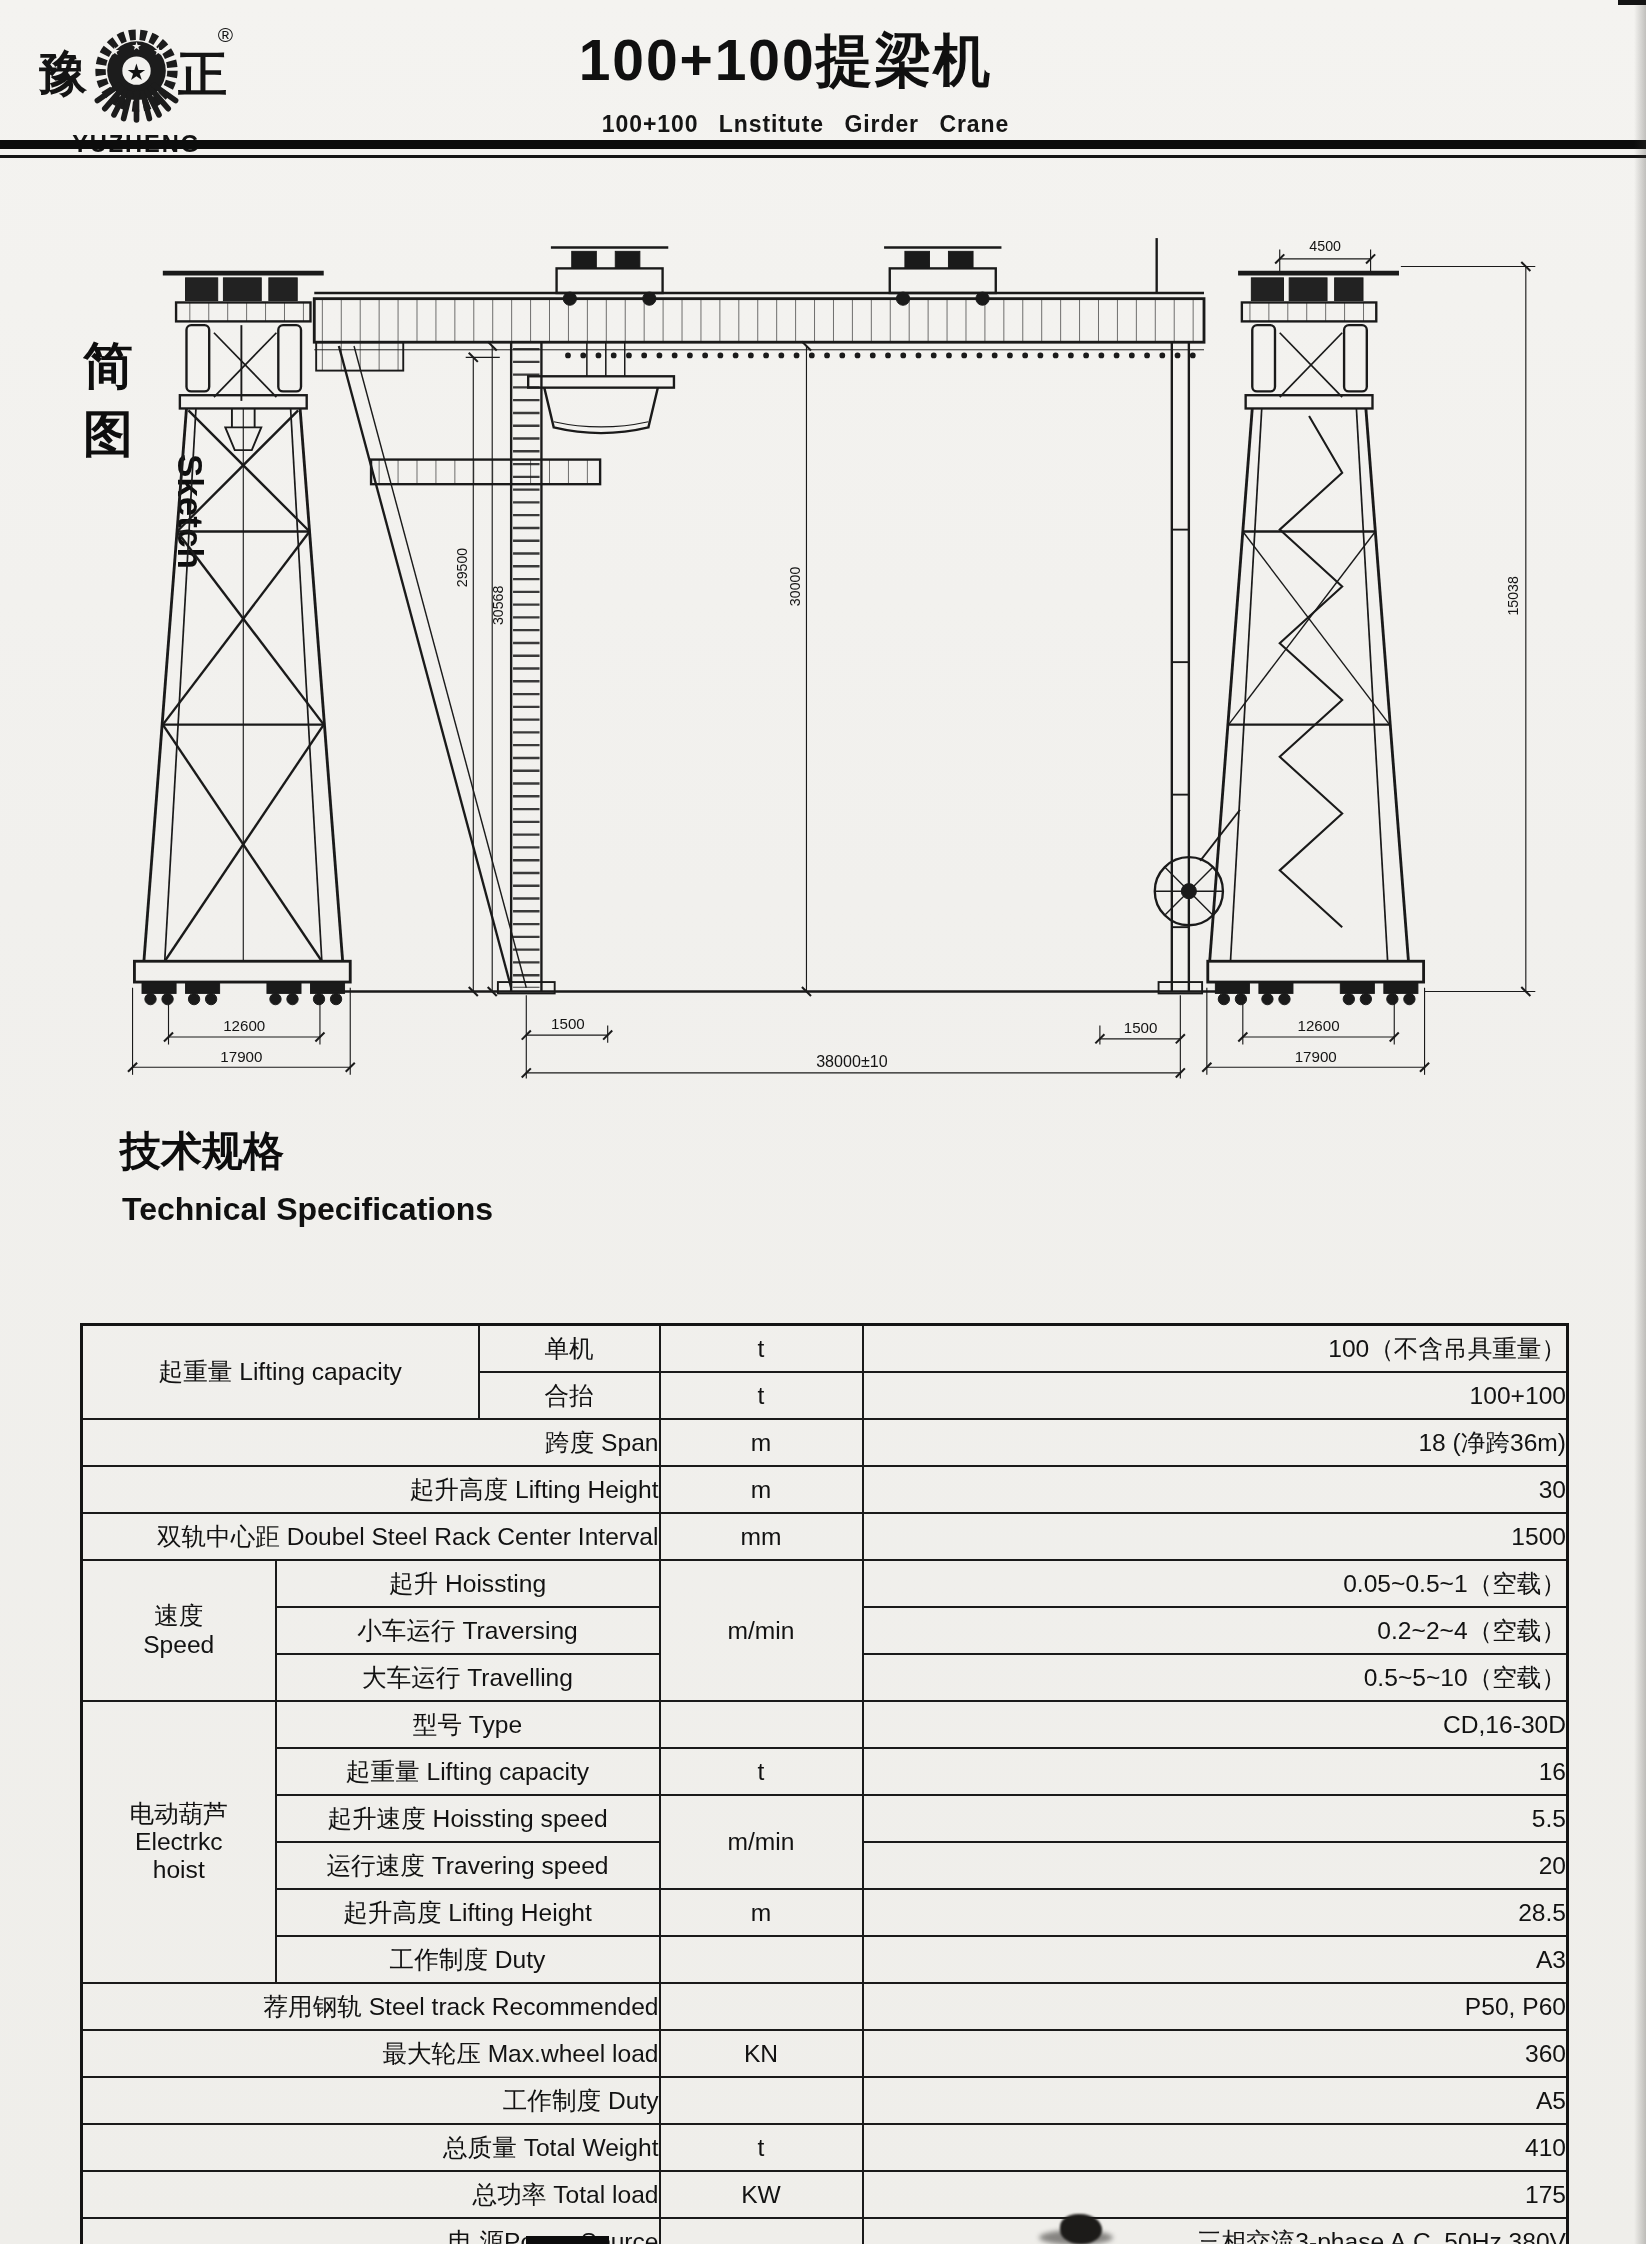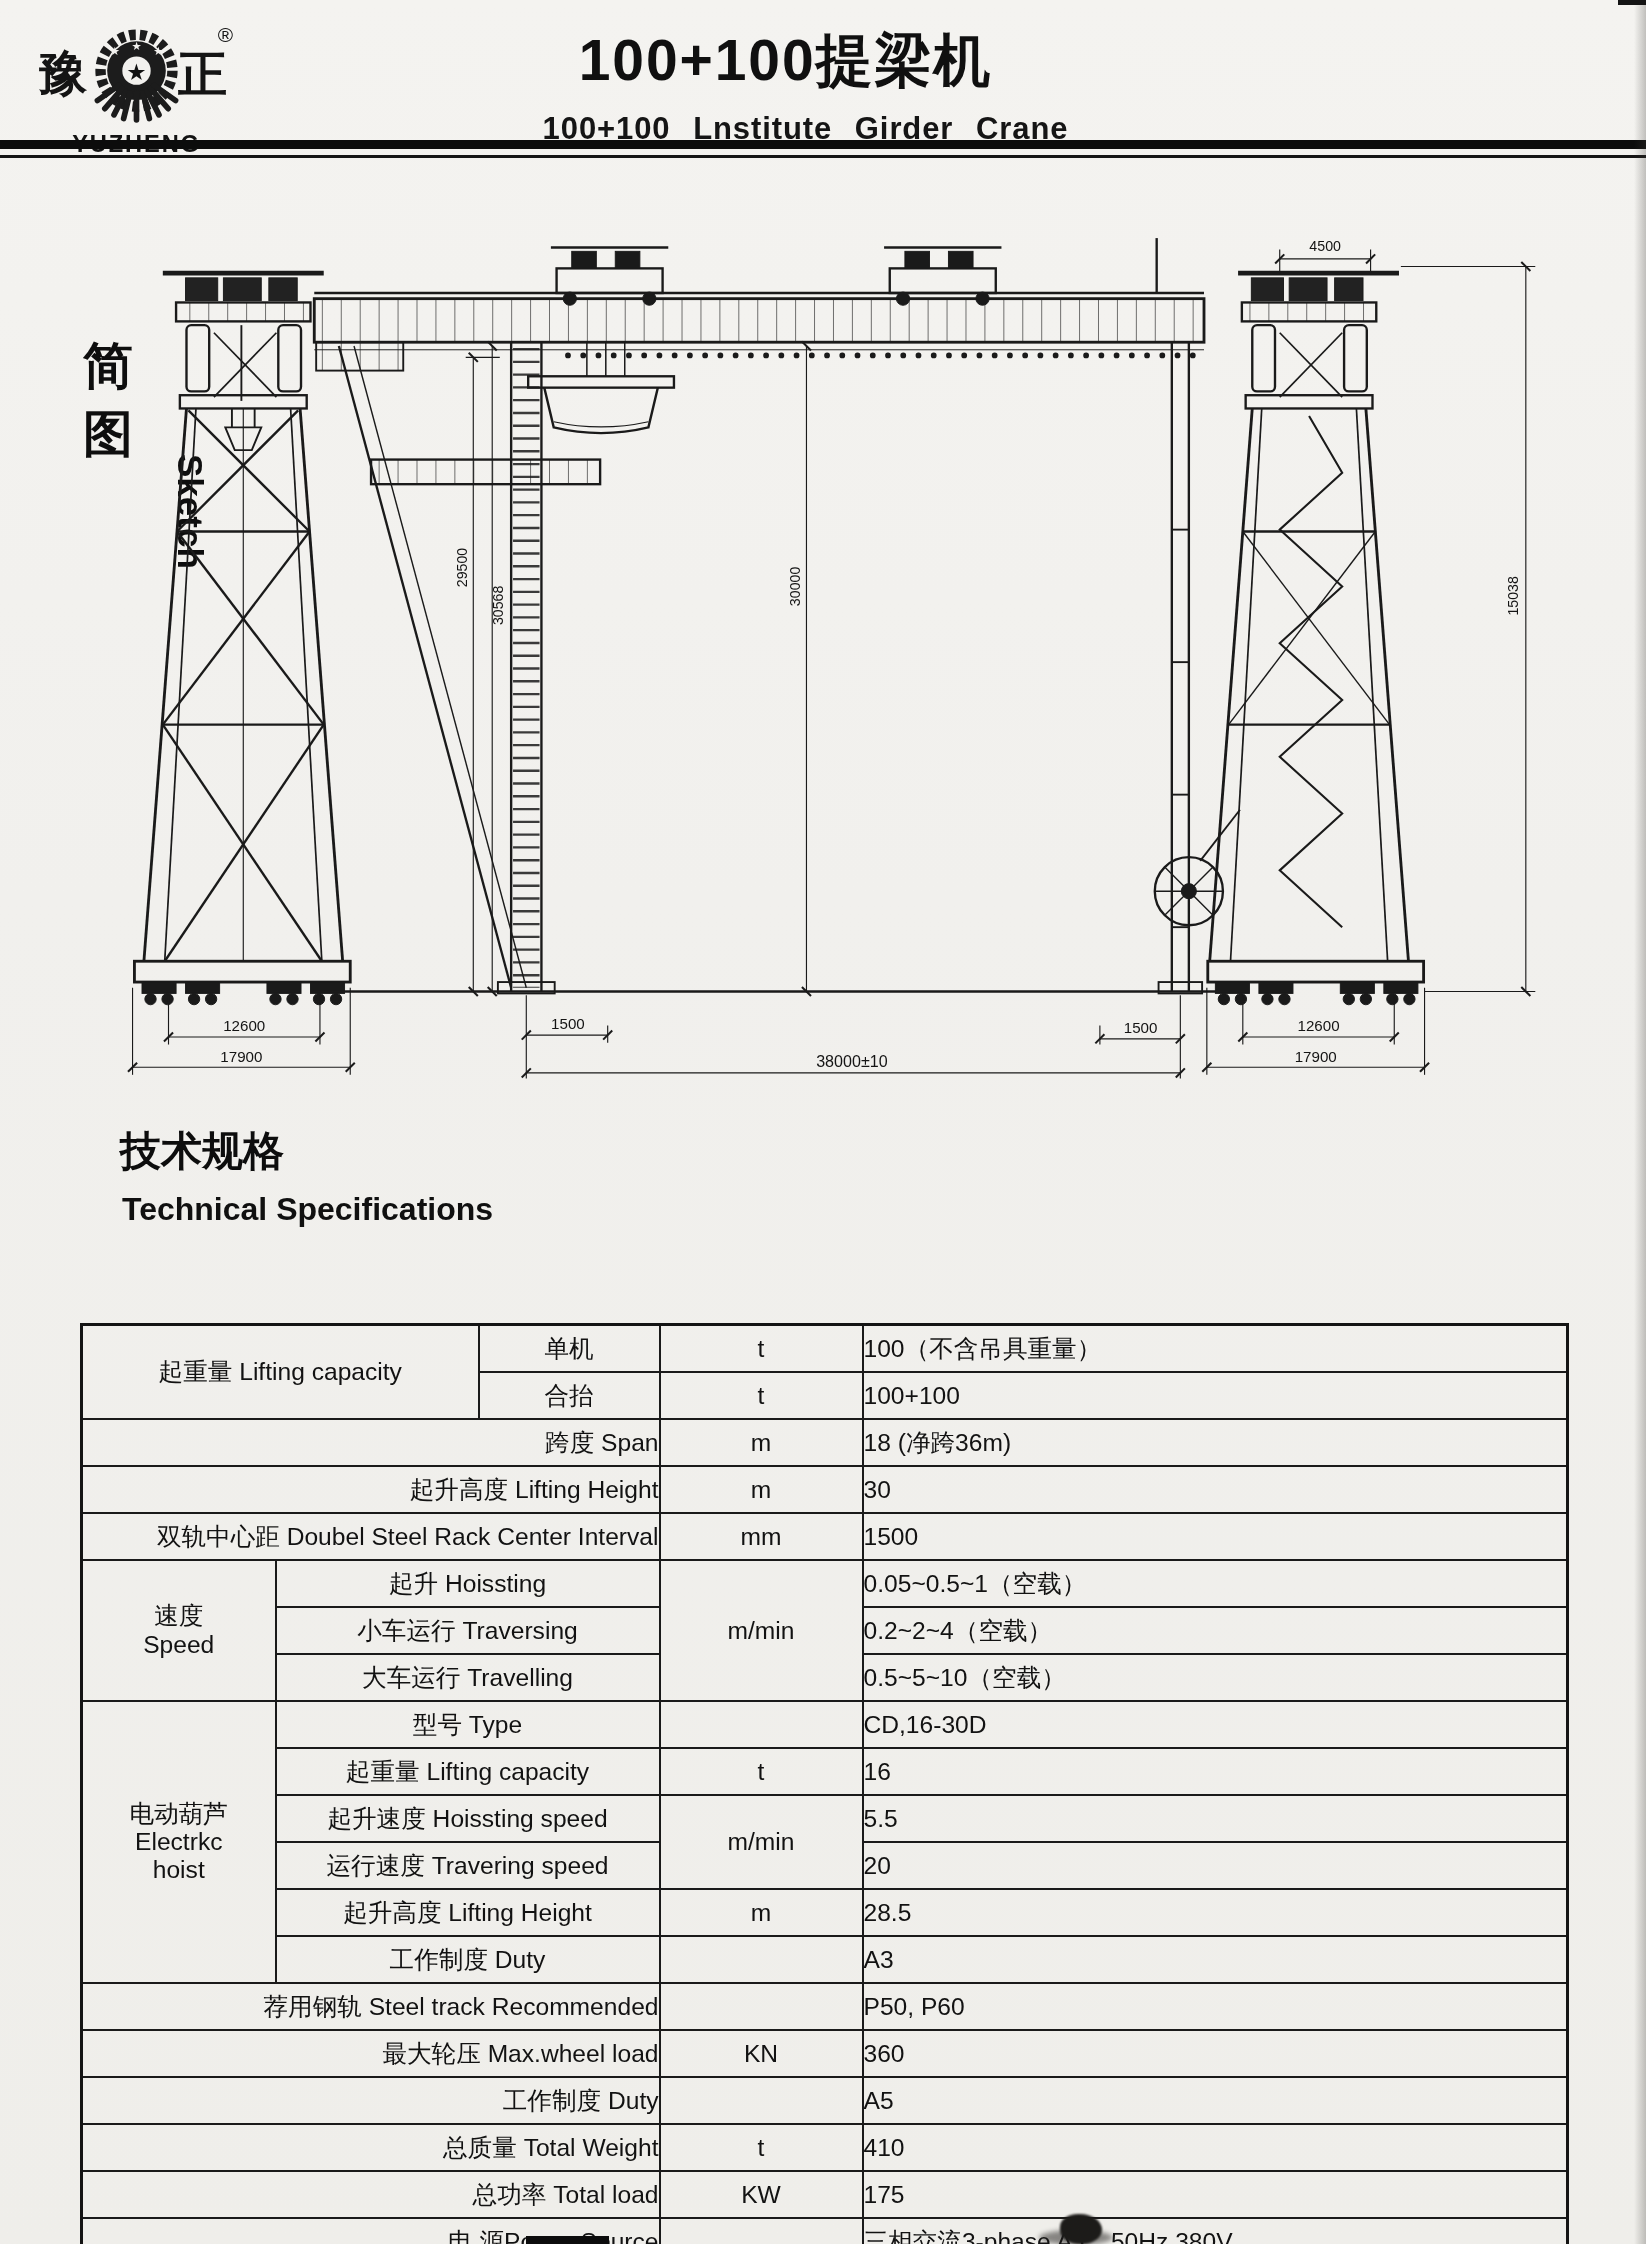--- a/index.html
+++ b/index.html
@@ -3,41 +3,41 @@
 <meta charset="utf-8">
 <style>
   html,body{margin:0;padding:0;background:#8e8d8a;}
   .page{position:relative;width:1647px;height:2245px;margin:0 auto;overflow:hidden;
         background:linear-gradient(180deg,#f4f3f0 0%,#f1f0ed 40%,#efeeea 100%);
         font-family:"Liberation Sans","DejaVu Sans",sans-serif;color:#161616;}
   
   .logo{position:absolute;left:23px;top:9.5px;width:227px;height:161px;}
   .titles{position:absolute;left:0;top:23px;width:1571px;text-align:center;}
   .title-cn{font-size:57px;font-weight:bold;letter-spacing:1.9px;margin:0;color:#101010;}
-  .title-en{font-size:31px;font-weight:bold;word-spacing:13.2px;letter-spacing:0.9px;margin:11.4px 0 0 0;color:#151515;padding-left:40px;}
+  .title-en{font-size:23px;font-weight:bold;word-spacing:13.2px;letter-spacing:0.9px;margin:11.4px 0 0 0;color:#151515;padding-left:40px;}
   .rule-thick{position:absolute;left:0;top:140px;width:1647px;height:8.5px;background:#0c0c0c;}
   .rule-thin{position:absolute;left:0;top:155px;width:1647px;height:2.8px;background:#151515;}
   
   .sketch-label{position:absolute;left:83px;top:333px;width:45px;}
   .sketch-cn{font-size:50px;font-weight:bold;line-height:1.35;color:#0e0e0e;}
   .sketch-en{position:absolute;left:127px;top:121px;transform:rotate(90deg);transform-origin:0 0;
              font-size:35px;font-weight:bold;color:#0e0e0e;white-space:nowrap;}
   .drawing{position:absolute;left:0;top:222px;}
   
   .spec-head-cn{position:absolute;left:120px;top:1124px;margin:0;font-size:41px;font-weight:bold;color:#0d0d0d;}
   .spec-head-en{position:absolute;left:110px;top:1179px;margin:12px;font-size:32px;font-weight:bold;color:#101010;}
   table.specs{position:absolute;left:80px;top:1323px;width:1486px;border-collapse:collapse;
               border:3.8px solid #141414;table-layout:fixed;}
   table.specs td{border:2.4px solid #1a1a1a;height:45px;padding:0;font-size:24.6px;color:#121212;
                  overflow:hidden;}
   td.c-group{text-align:center;white-space:pre-line;line-height:1.15;}
   td.c-item-l{text-align:right;padding-left:45px;}
   td.c-item-c{text-align:center;}
   td.c-unit{text-align:center;font-size:23px;}
-  td.c-value{text-align:left;}
+  td.c-value{text-align:right;}
   
   .edge-shade{position:absolute;right:0;top:0;width:13.2px;height:2245px;
               background:linear-gradient(270deg,rgba(60,58,55,.30),rgba(60,58,55,0));}
   .corner-sliver{position:absolute;left:1618px;top:0;width:28px;height:4.7px;background:#141414;}
   .bottom-strip{position:absolute;left:526px;top:2236px;width:83px;height:8.5px;background:#0c0c0c;}
   .bottom-blob{position:absolute;left:1060px;top:2214px;width:42px;height:30px;background:#1c1b19;
                border-radius:45% 55% 50% 50%;filter:blur(0.9px);}
   .bottom-blob2{position:absolute;left:1039px;top:2230px;width:74px;height:15px;background:rgba(30,28,26,.5);
                border-radius:50%;filter:blur(2.8px);}
 </style>

